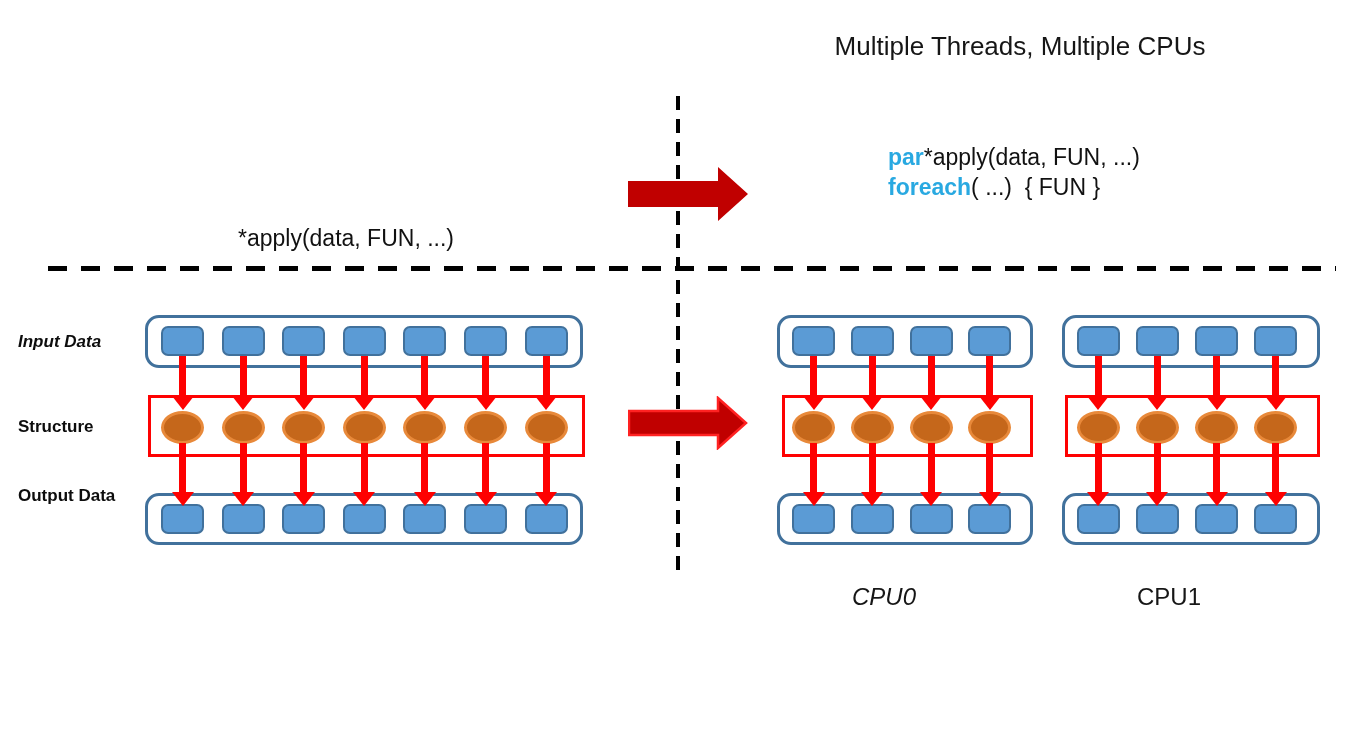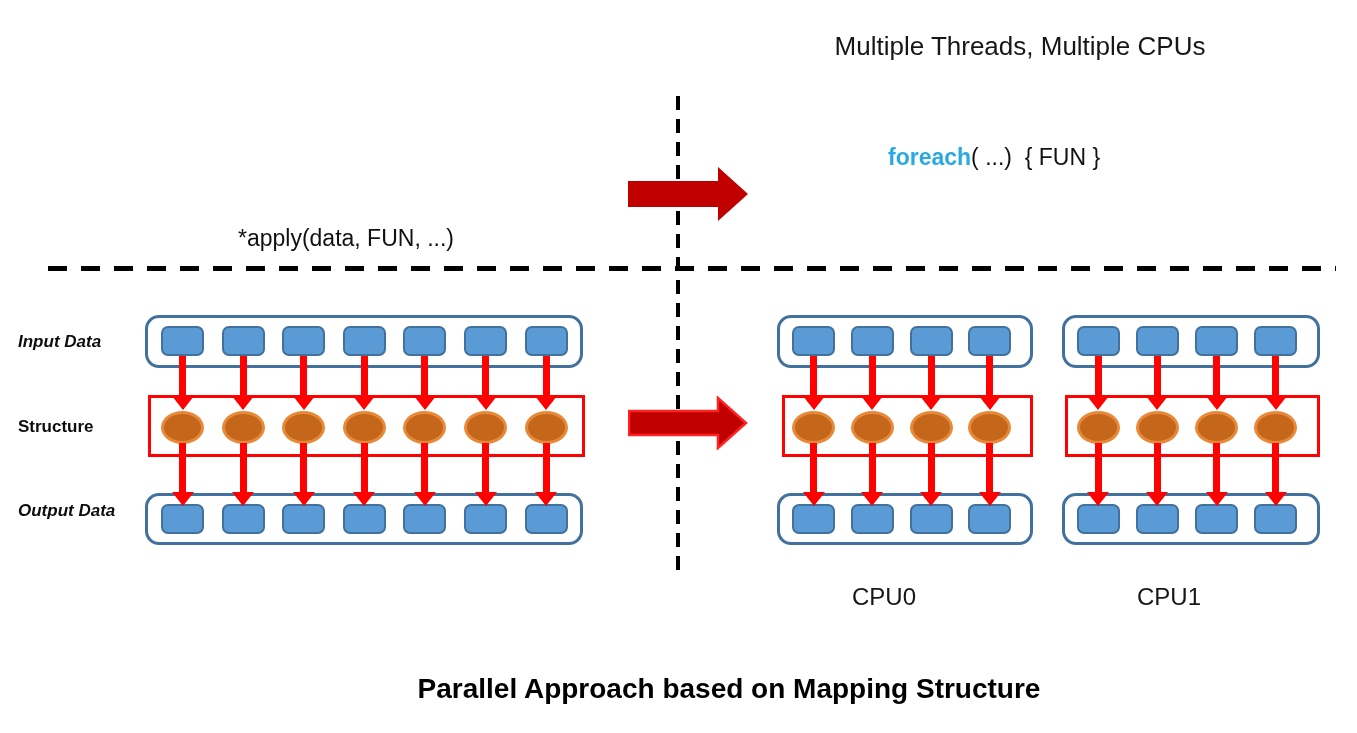--- a/index.html
+++ b/index.html
@@ -37,21 +37,21 @@
   }
   .flow-arrow{position:absolute;width:120px;height:54px;}
   #flow-arrow-top{left:628px;top:167px;}
   #flow-arrow-mid{left:628px;top:396px;}
   .row-label{
     position:absolute;left:18px;
     font-size:17px;font-weight:bold;color:#0d0d0d;white-space:pre;
   }
   #row-label-input{top:332px;font-style:italic;}
   #row-label-functions{top:417px;}
-  #row-label-output{top:501px;font-style:italic;}
+  #row-label-output{top:486px;}
   .container-box{
     position:absolute;height:53px;
     border:3px solid var(--box-border);border-radius:14px;
     background:#fff;box-sizing:border-box;
   }
   .func-rect{
     position:absolute;height:62px;
     border:3px solid var(--arrow-red);
     background:transparent;box-sizing:border-box;
   }
@@ -71,40 +71,40 @@
   .arrow-head{
     position:absolute;width:0;height:0;
     border-left:11px solid transparent;
     border-right:11px solid transparent;
     border-top:14px solid var(--arrow-red);
   }
   .cpu-label{
     position:absolute;top:583px;transform:translateX(-50%);
     font-size:24px;color:#161616;white-space:pre;
   }
-  #cpu-label-0{left:884px;}
+  #cpu-label-0{left:884px;font-style:italic;}
   #cpu-label-1{left:1169px;}
   #caption{
     position:absolute;left:729px;top:673px;transform:translateX(-50%);
     font-size:28px;font-weight:bold;color:#000;white-space:pre;
   }
 </style>
 </head>
 <body>
 
 <div id="slide" style="--kw-blue: #29A9E1; --box-fill: #5B9BD5; --box-border: #41719C; --func-fill: #C5671B; --func-border: #E8893A; --arrow-red: #FE0101;">
 
   <div class="panel-title" id="multi-title">Multiple Threads, Multiple CPUs</div>
 
   <div id="single-code">
     <div>*apply(data, FUN, ...)</div>
     <div>for(... ) { FUN }</div>
   </div>
 
-  <div id="multi-code"><div><span class="kw">foreach</span><span>( ...)  { FUN }</span></div></div>
+  <div id="multi-code"><div><span class="kw">par</span><span>*apply(data, FUN, ...)</span></div><div><span class="kw">foreach</span><span>( ...)  { FUN }</span></div></div>
 
   <div class="dashed-v"></div>
   <div class="dashed-h"></div>
 
   <svg class="flow-arrow" id="flow-arrow-top" viewBox="0 0 120 54">
     <polygon points="0,14 90,14 90,0 120,27 90,54 90,40 0,40" fill="#C00000"></polygon>
   </svg>
   <svg class="flow-arrow" id="flow-arrow-mid" viewBox="0 0 120 54">
     <polygon points="1,15 90,15 90,2 118,27 90,52 90,39 1,39" fill="#C00000" stroke="#FF2222" stroke-width="2.5"></polygon>
   </svg>
@@ -226,14 +226,13 @@
       <div class="sq" style="left: 1254.4px; top: 504px;"></div>
       <div class="arrow-shaft" style="left: 1272.4px; top: 356px; height: 42px;"></div>
       <div class="arrow-head" style="left: 1264.9px; top: 396px;"></div>
       <div class="arrow-shaft" style="left: 1272.4px; top: 443px; height: 51px;"></div>
       <div class="arrow-head" style="left: 1264.9px; top: 492px;"></div>
     </div>
 
   <div class="cpu-label" id="cpu-label-0">CPU0</div>
   <div class="cpu-label" id="cpu-label-1">CPU1</div>
 
-  <div id="caption">Parallel Approach based on Mapping Structure</div>
 </div>
 
 </body></html>

